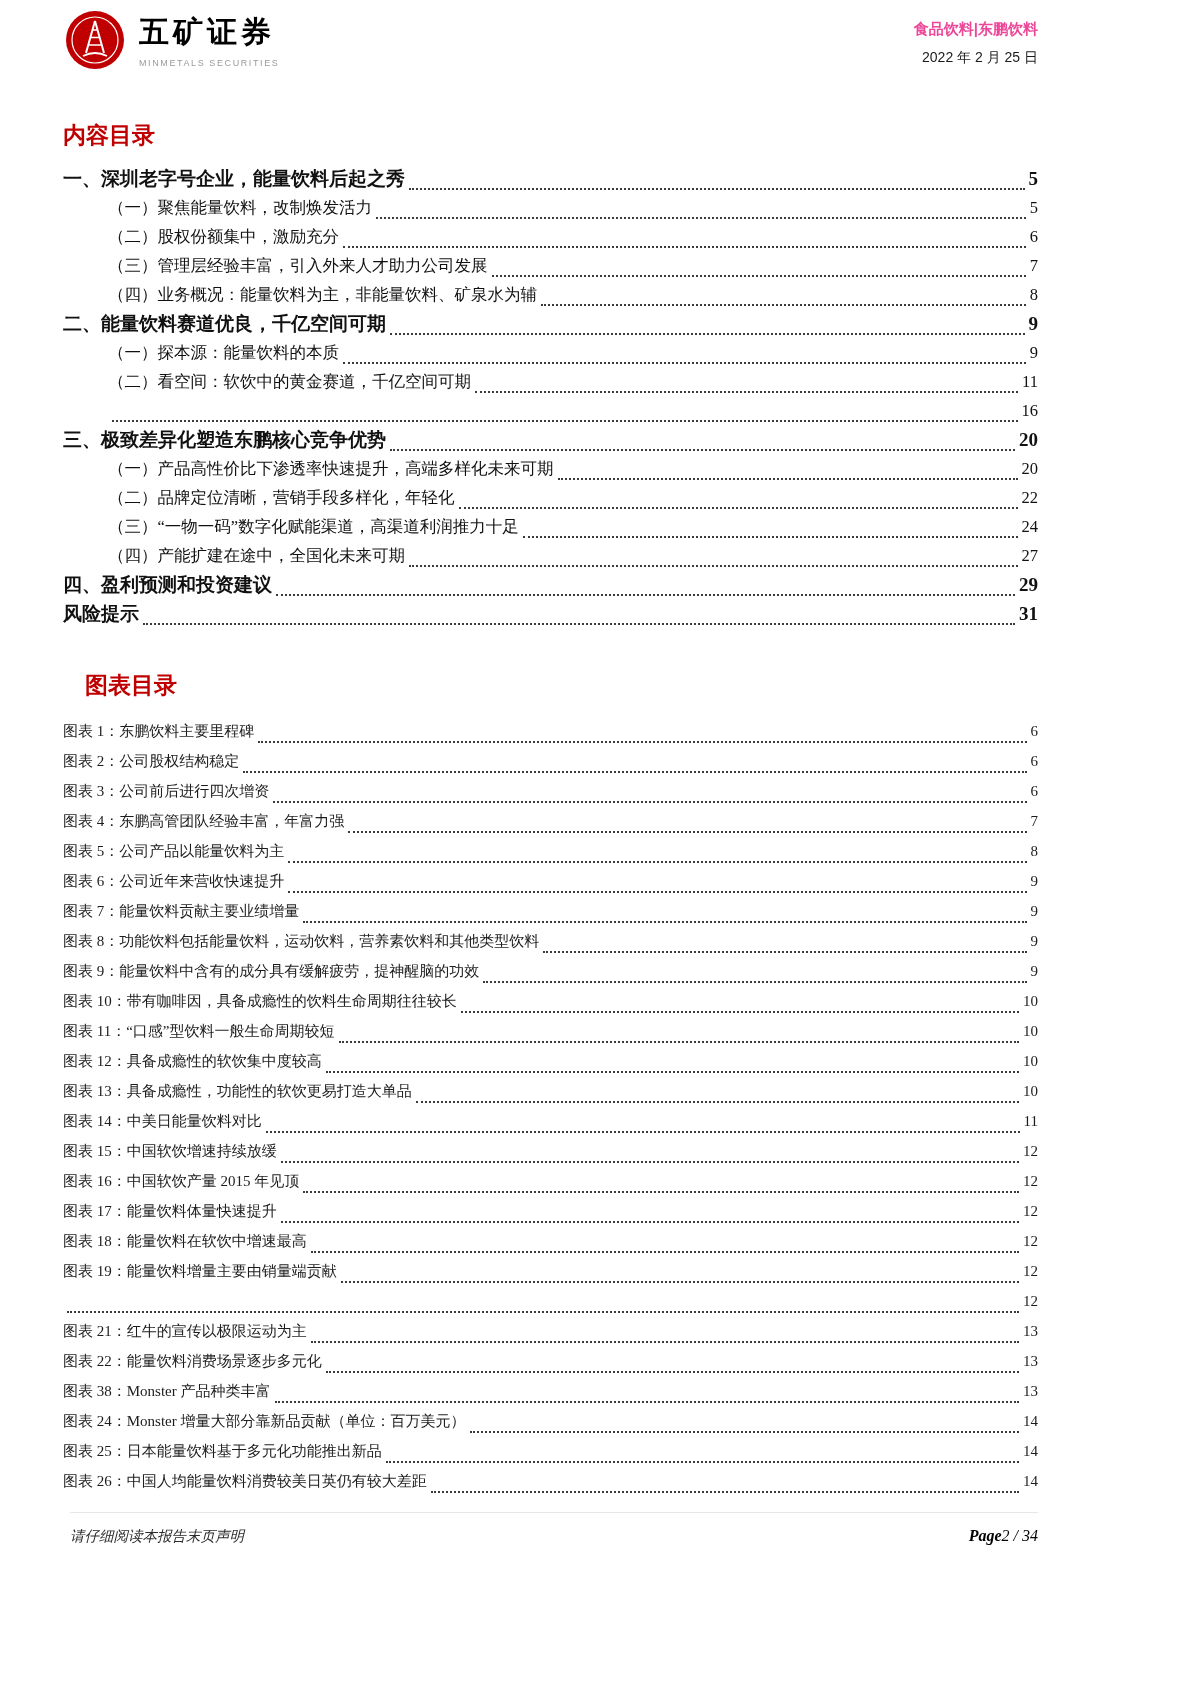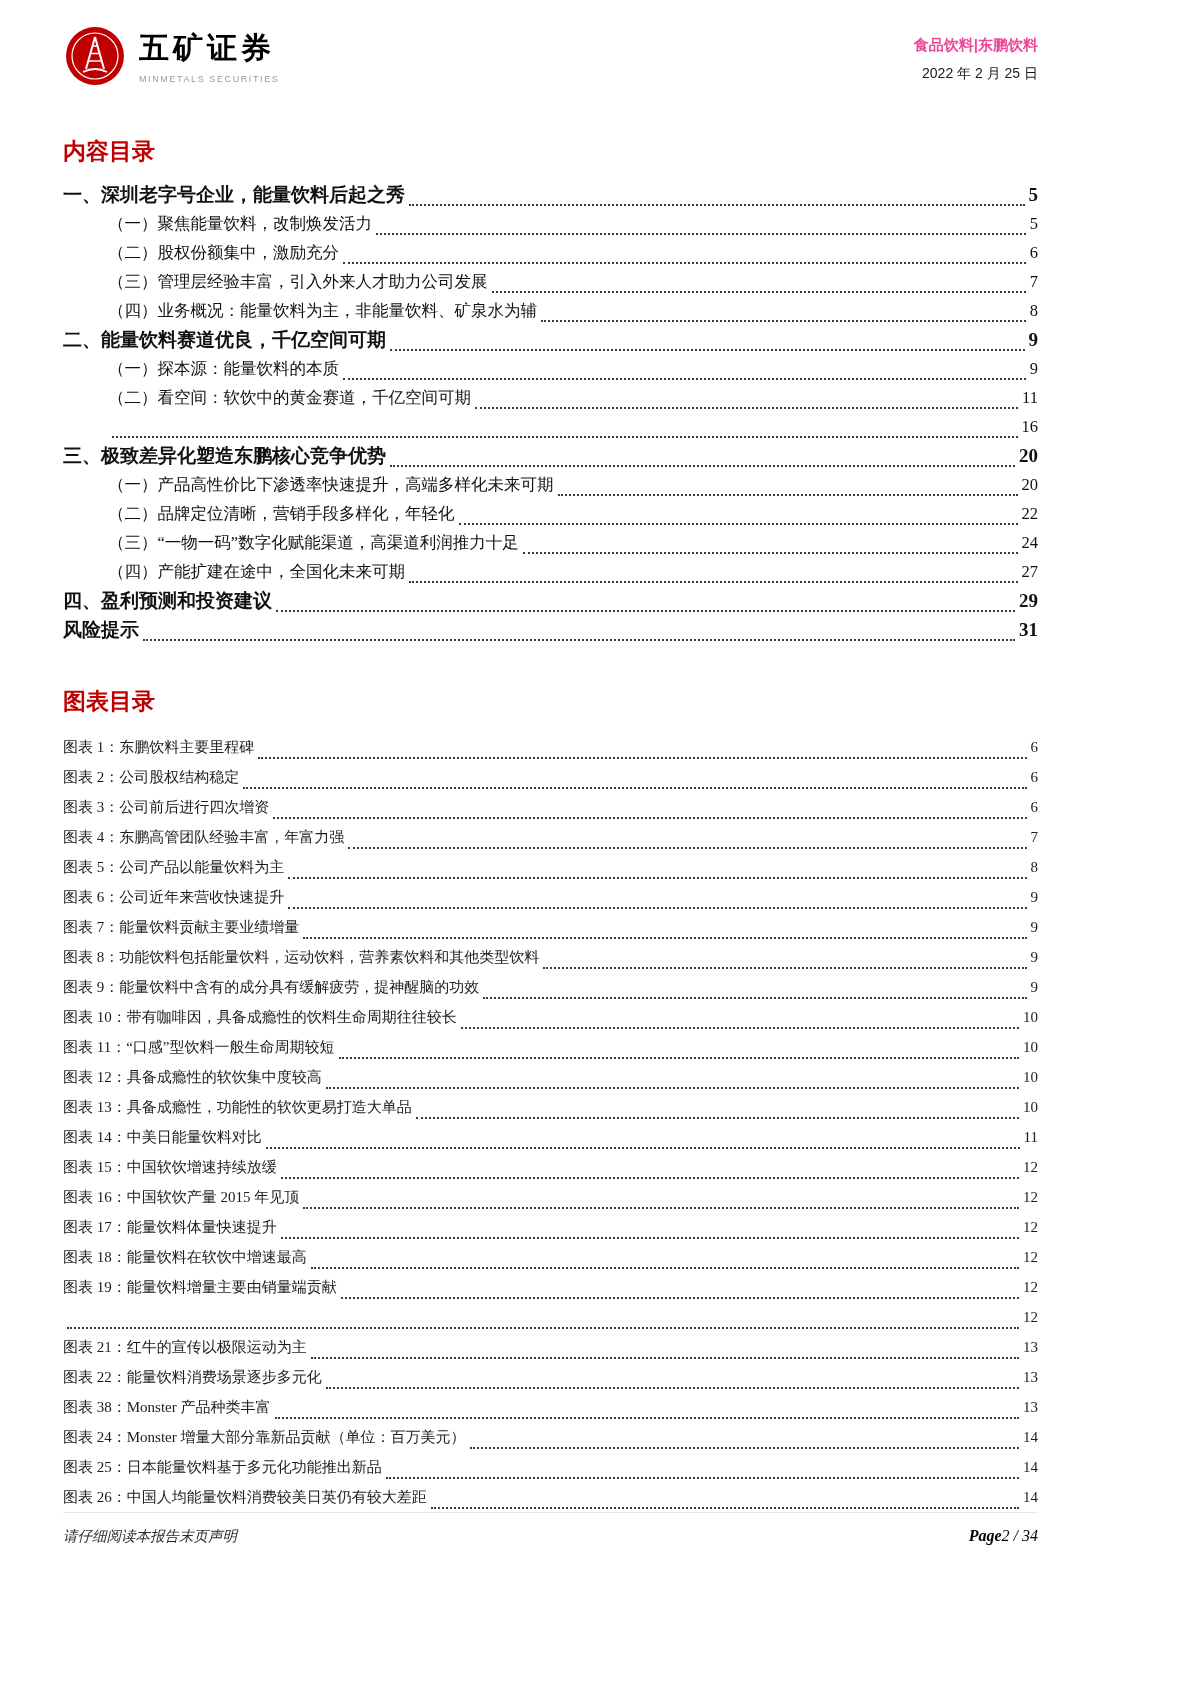--- a/index.html
+++ b/index.html
@@ -9,41 +9,41 @@
     width: 1200px; height: 1698px;
     font-family: "Liberation Sans", "DejaVu Sans", sans-serif;
     color: #111;
     position: relative;
     overflow: hidden;
   }
   .page {
     position: relative;
     width: 1200px; height: 1698px;
     background: #ffffff;
-    padding: 24px 162px 0 63px;
+    padding: 8px 162px 0 63px;
   }
   
   .header { display: flex; justify-content: space-between; align-items: flex-start; height: 78px; }
   .brand { display: flex; align-items: center; gap: 12px; }
   .logo { flex: 0 0 auto; }
   .brand-name { font-size: 30px; font-weight: 600; letter-spacing: 4px; color: #000; }
   .brand-sub { font-size: 9px; color: #9a9a9a; letter-spacing: 1.6px; margin-top: 5px; }
   .header-right { text-align: right; padding-top: 12px; }
   .report-category { font-size: 15px; font-weight: bold; color: #ec4899; }
   .report-date { font-size: 14px; margin-top: 10px; color: #1a1a1a; }
 
   
   .section-title {
     color: var(--accent);
     font-size: 23px;
     font-weight: bold;
     margin-top: 34px;
     line-height: 30px;
   }
-  .figures-title { margin-top: 42px; }
+  .figures-title { margin-top: 42px; margin-left: 22px; }
 
   
   .toc-list { margin-top: 14px; }
   .fig-list { margin-top: 16px; }
   .toc-row, .fig-row { display: flex; align-items: flex-end; font-family: Liberation Serif, serif; }
   .toc-row { line-height: 29px; color: #111; }
   .toc-row.l1 { font-size: 19px; font-weight: bold; }
   .toc-row.l2 { font-size: 16.5px; padding-left: 45px; font-weight: normal; }
   .fig-row { line-height: 30px; font-size: 15px; color: #1c1c1c; }
   .entry-label { white-space: nowrap; }
@@ -52,21 +52,21 @@
     min-width: 18px;
     border-bottom: 2px dotted #3a3a3a;
     margin: 0 4px;
     margin-bottom: 3px;
   }
   .entry-page { white-space: nowrap; }
 
   
   .footer {
     position: absolute;
-    left: 63px; right: 162px; top: 1512px;
+    left: 70px; right: 162px; top: 1512px;
     display: flex; justify-content: space-between; align-items: baseline;
     border-top: 1px solid #e7e7e7;
     padding-top: 14px;
   }
   .disclaimer { font-style: italic; font-size: 14.5px; color: #2b2b2b; }
   .page-indicator {
     font-family: "Liberation Serif", serif;
     font-style: italic;
     font-size: 16px;
     color: #000;

